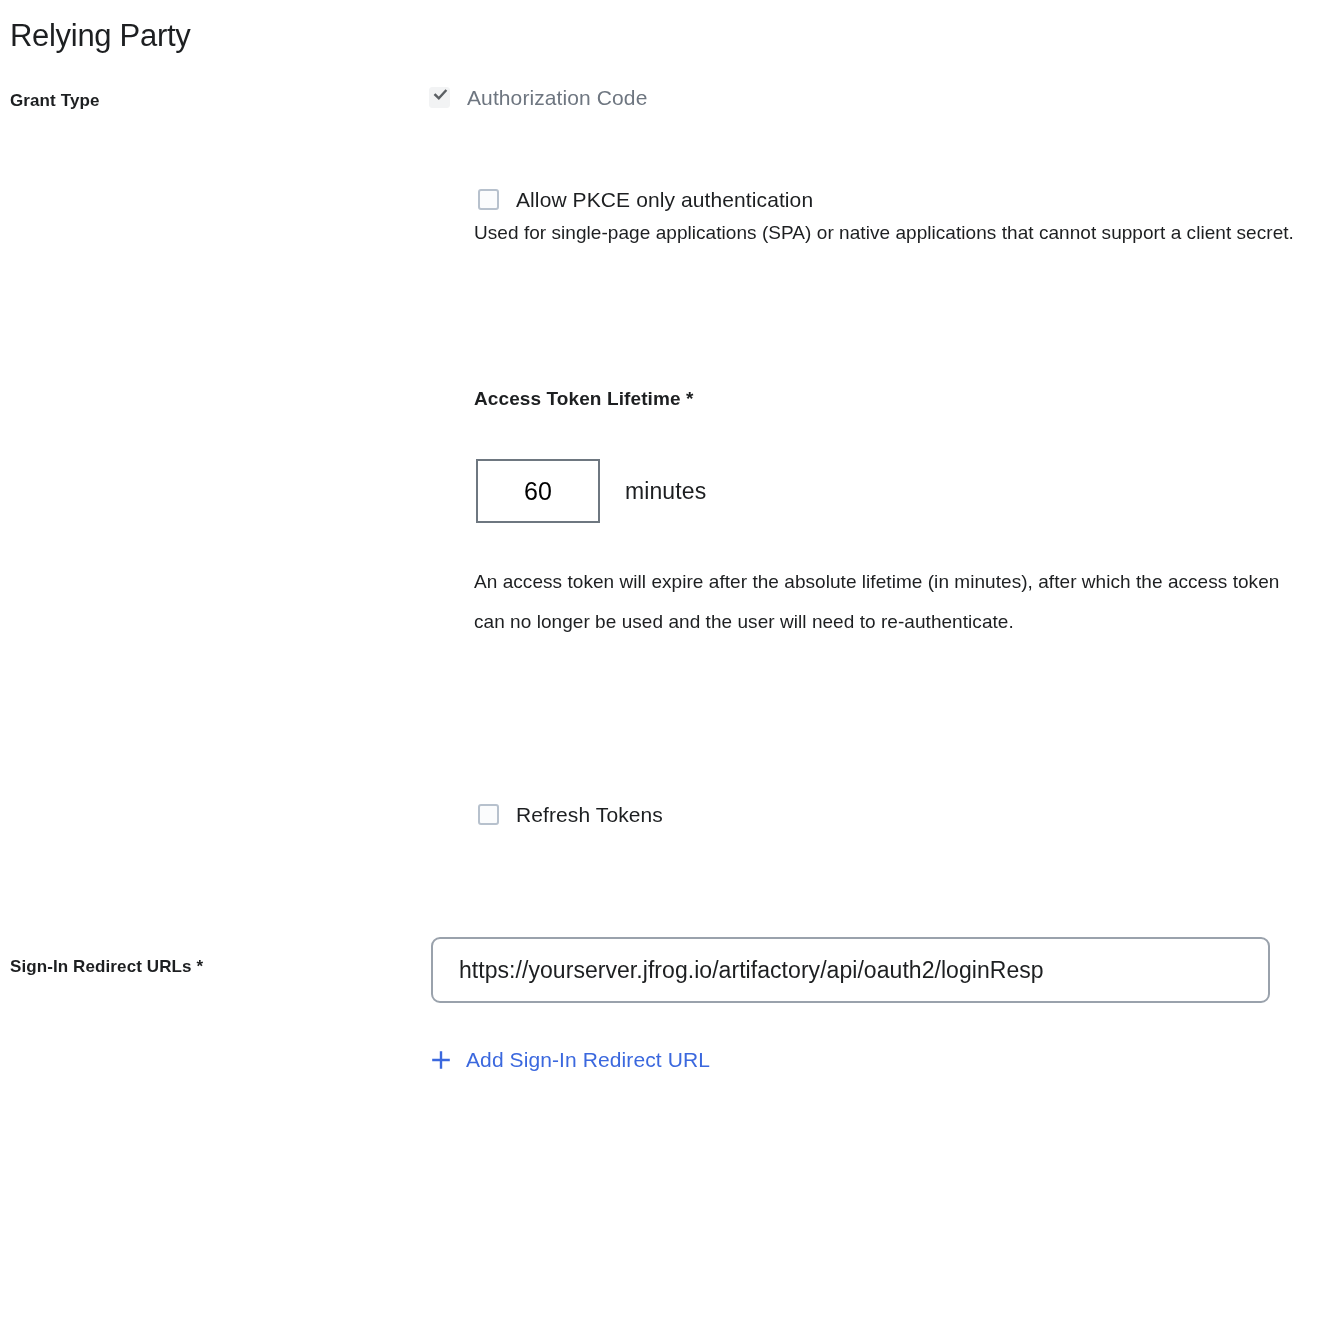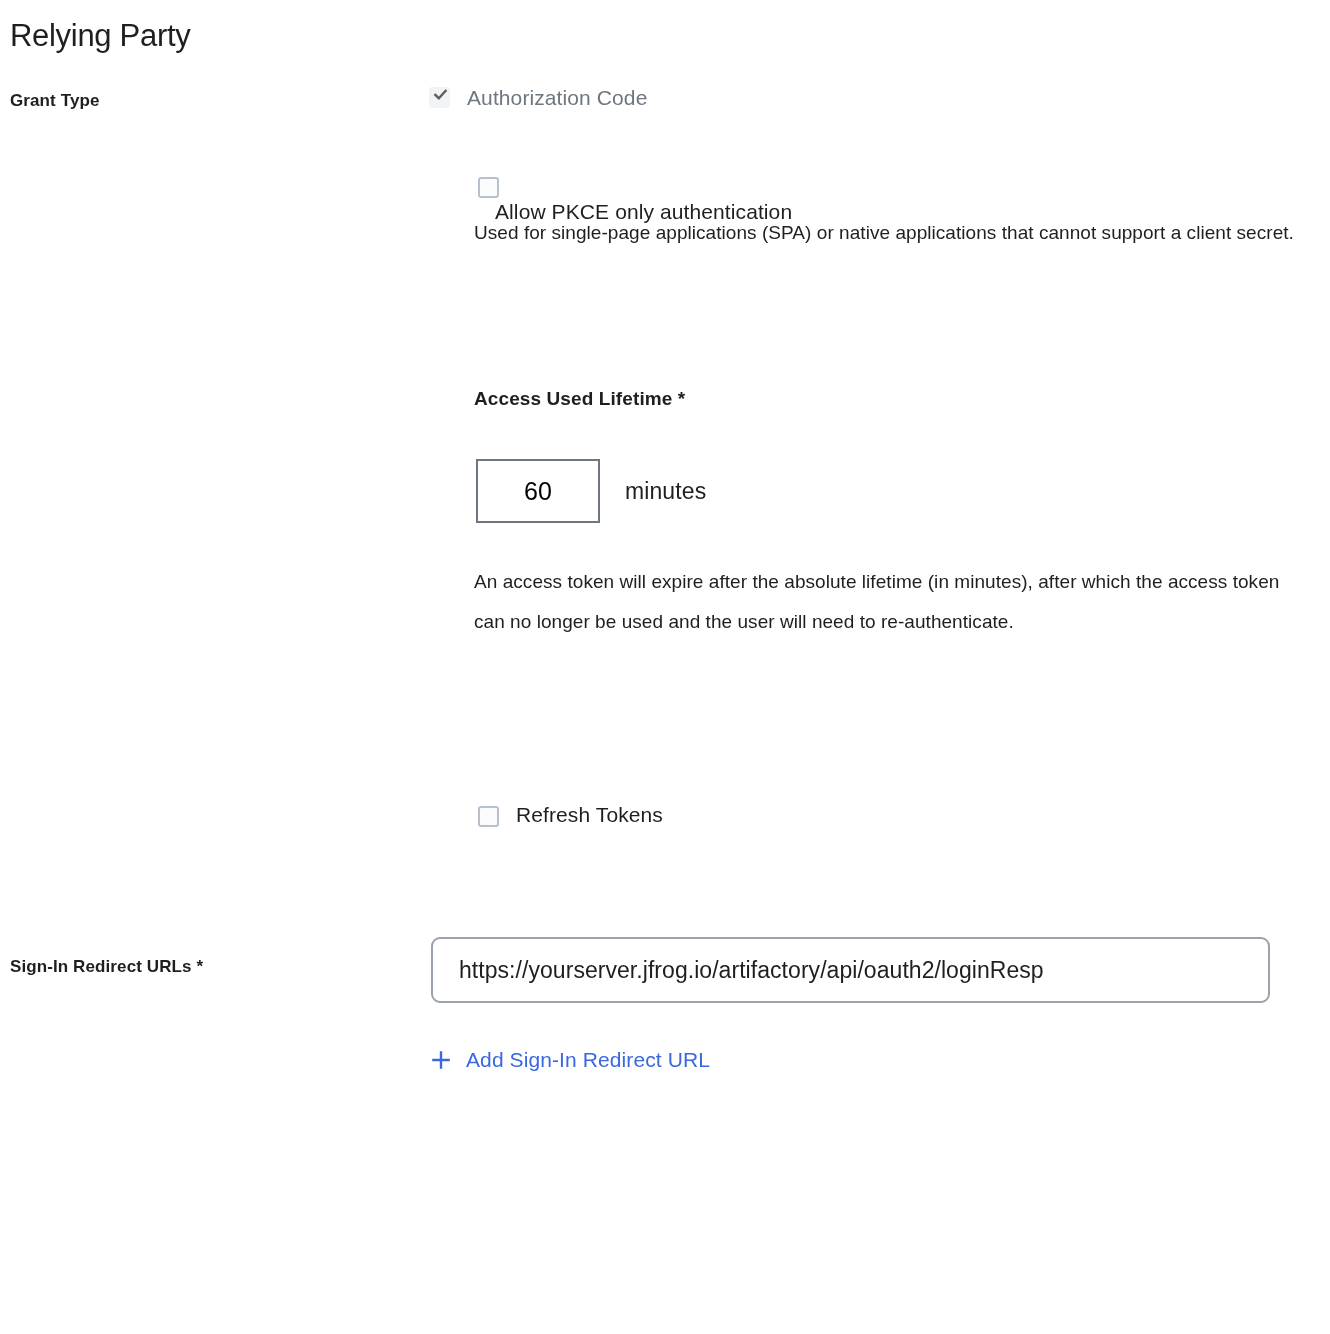--- a/index.html
+++ b/index.html
@@ -47,22 +47,22 @@
   
   .col-right { position: absolute; left: 0; top: 0; width: 1330px; height: 1334px; }
 
   
   .cb-row {
     position: absolute;
     display: flex;
     align-items: flex-start;
   }
   .cb-row.row-authcode  { left: 429px; top: 84px; }
-  .cb-row.row-pkce      { left: 478px; top: 174px; flex-direction: column; }
-  .cb-row.row-refresh   { left: 478px; top: 801px; align-items: center; }
+  .cb-row.row-pkce      { left: 478px; top: 186px; }
+  .cb-row.row-refresh   { left: 478px; top: 801px; }
 
   .checkbox {
     width: 21px;
     height: 21px;
     border-radius: 3px;
     flex: 0 0 auto;
     position: relative;
     margin-top: 3px;
   }
   .checkbox.unchecked {
@@ -218,21 +218,21 @@
       <span class="cb-label disabled">Authorization Code</span>
     </div>
 
     <div class="cb-row row-pkce">
       <span class="checkbox unchecked"></span>
       <span class="cb-label">Allow PKCE only authentication</span>
     </div>
 
     <div class="helper helper-pkce">Used for single-page applications (SPA) or native applications that cannot support a client secret.</div>
 
-    <div class="sub-label">Access Used Lifetime *</div>
+    <div class="sub-label">Access Token Lifetime *</div>
 
     <div class="lifetime-row">
       <div class="num-input">60</div>
       <div class="unit-label">minutes</div>
     </div>
 
     <div class="helper helper-lifetime">An access token will expire after the absolute lifetime (in minutes), after which the access token can no longer be used and the user will need to re-authenticate.</div>
 
     <div class="cb-row row-refresh">
       <span class="checkbox unchecked"></span>

